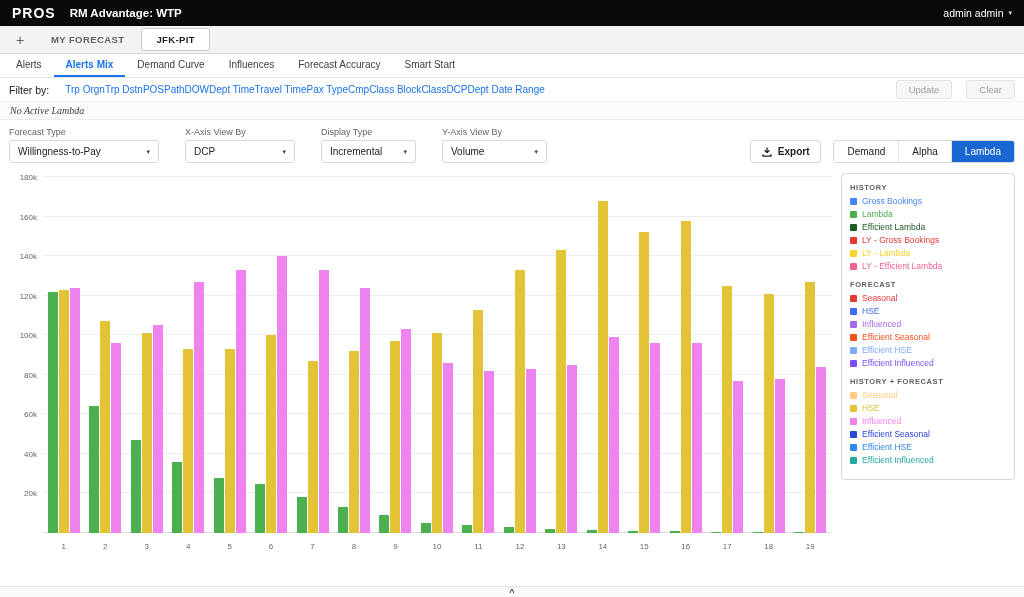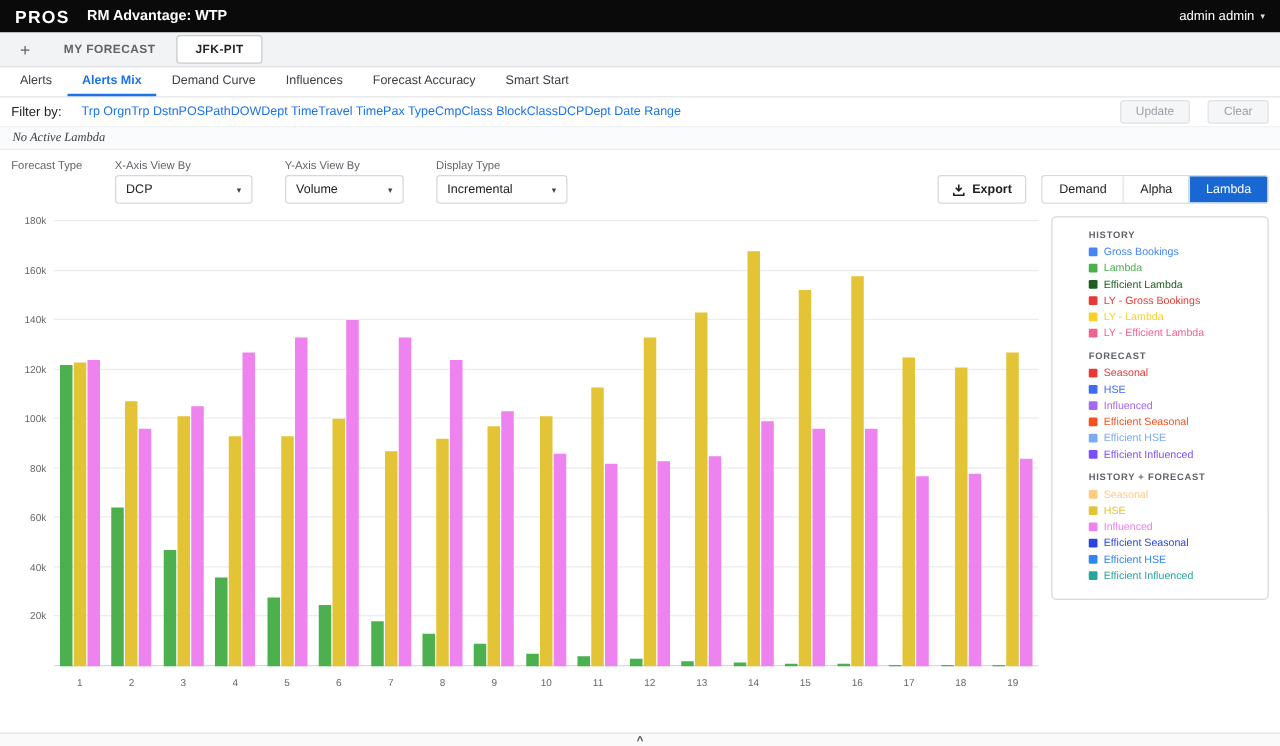--- a/index.html
+++ b/index.html
@@ -63,21 +63,21 @@
   .gridline { position:absolute; left:0; right:0; height:1px; background:#ececec; }
   .gridline.zero { background:#d9d9d9; }
   .y-tick { position:absolute; left:-34px; width:28px; text-align:right; font-size:8px; color:#666; transform:translateY(50%); }
   .groups { position:absolute; inset:0; display:flex; align-items:flex-end; }
   .bar-group { flex:1; display:flex; justify-content:center; align-items:flex-end; gap:1px; height:100%; }
   .bar { width:10px; }
   .x-labels { position:absolute; left:34px; right:2px; bottom:6px; display:flex; }
   .x-label { flex:1; text-align:center; font-size:8px; color:#666; }
 
   
-  .legend { width:174px; margin-left:8px; border:1px solid #d5d8dc; border-radius:4px; padding:9px 29px 11px; align-self:flex-start; margin-top:4px; background:#fff; }
+  .legend { width:174px; margin-left:8px; border:1px solid #d5d8dc; border-radius:4px; padding:9px 8px 11px; align-self:flex-start; margin-top:4px; background:#fff; }
   .legend-title { font-size:7.5px; font-weight:700; color:#5f6368; letter-spacing:.6px; margin:9px 0 4px; }
   .legend-title:first-child { margin-top:0; }
   .legend-item { display:flex; align-items:center; gap:5px; margin:3px 0; font-size:8.5px; cursor:pointer; }
   .swatch { width:7px; height:7px; border-radius:1px; flex:0 0 auto; }
 
   
   .footer-scroll { position:absolute; left:0; right:0; bottom:0; height:11px; background:#fafafa; border-top:1px solid #e4e4e4; display:flex; justify-content:center; align-items:center; cursor:pointer; }
   .scroll-up { font-size:9px; font-weight:700; color:#444; line-height:6px; }
 </style>
 </head>
@@ -133,32 +133,33 @@
 </div>
 
 <div class="statusbar">
   <span class="status-text">No Active Lambda</span>
 </div>
 
 <div class="controls">
   <div class="controls-selects" id="ctrlsel">
       <div class="ctrl">
         <div class="ctrl-label">Forecast Type</div>
+        <div class="select"><span>Willingness-to-Pay</span><span class="sel-caret">▾</span></div>
       </div>
       <div class="ctrl">
         <div class="ctrl-label">X-Axis View By</div>
         <div class="select"><span>DCP</span><span class="sel-caret">▾</span></div>
       </div>
       <div class="ctrl">
+        <div class="ctrl-label">Display Type</div>
+        <div class="select"><span>Incremental</span><span class="sel-caret">▾</span></div>
+      </div>
+      <div class="ctrl">
         <div class="ctrl-label">Y-Axis View By</div>
         <div class="select"><span>Volume</span><span class="sel-caret">▾</span></div>
-      </div>
-      <div class="ctrl">
-        <div class="ctrl-label">Display Type</div>
-        <div class="select"><span>Incremental</span><span class="sel-caret">▾</span></div>
       </div>
     </div>
   <div class="controls-right">
     <button class="export-btn">
       <svg width="10" height="10" viewBox="0 0 10 10">
         <path d="M5 0.5v5M2.6 3.2L5 5.6 7.4 3.2" stroke="#202124" stroke-width="1.3" fill="none"></path>
         <path d="M1 7.2v2h8v-2" stroke="#202124" stroke-width="1.3" fill="none"></path>
       </svg>
       <span>Export</span>
     </button>

